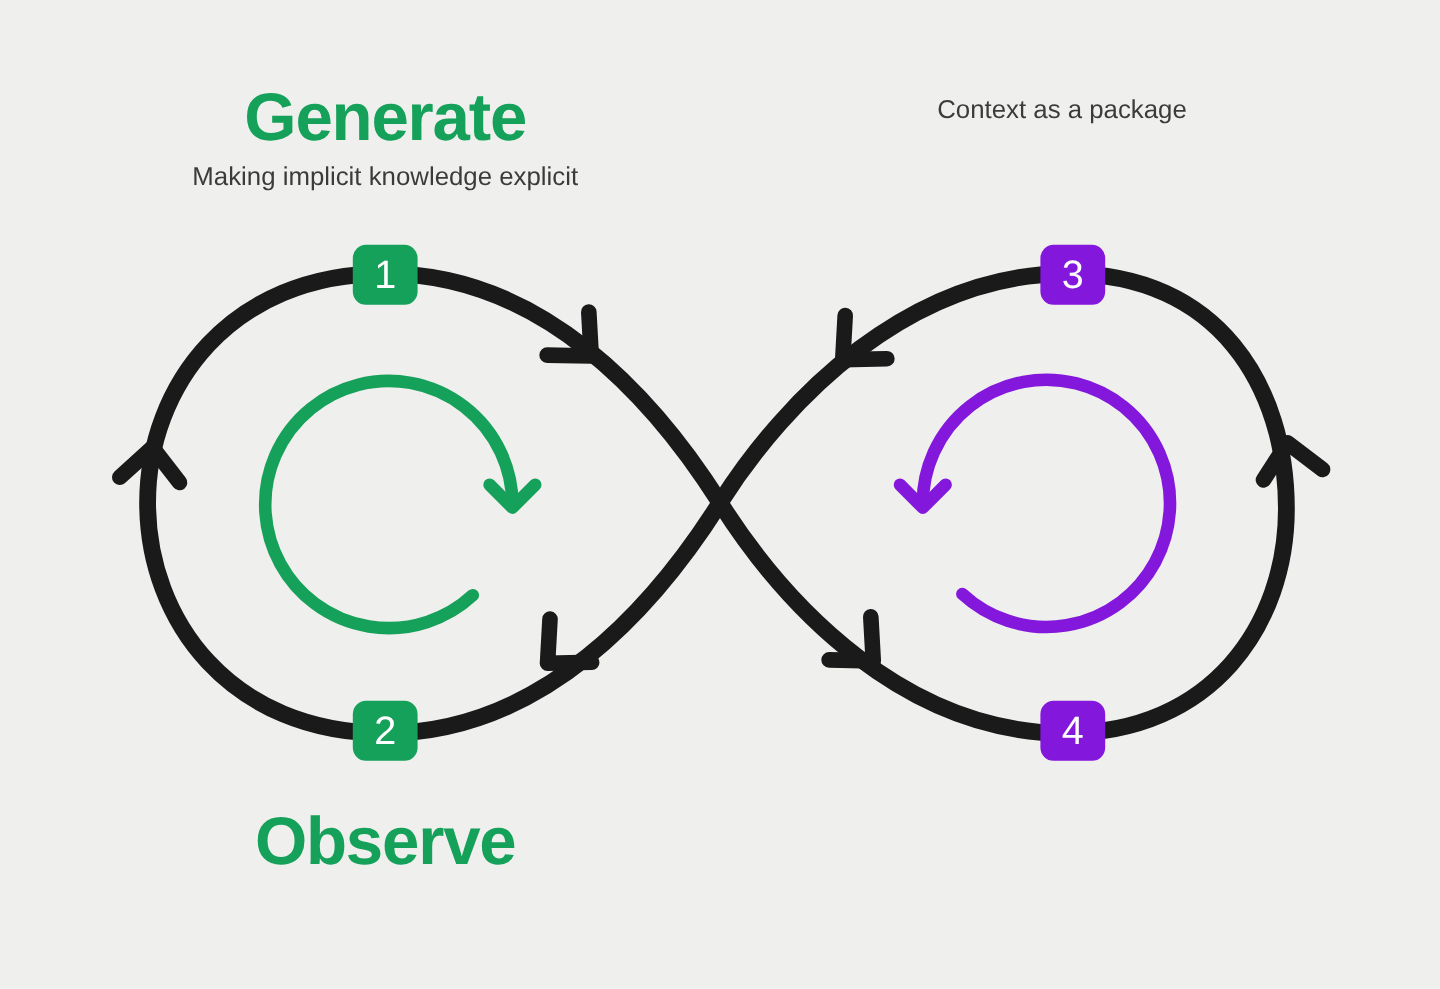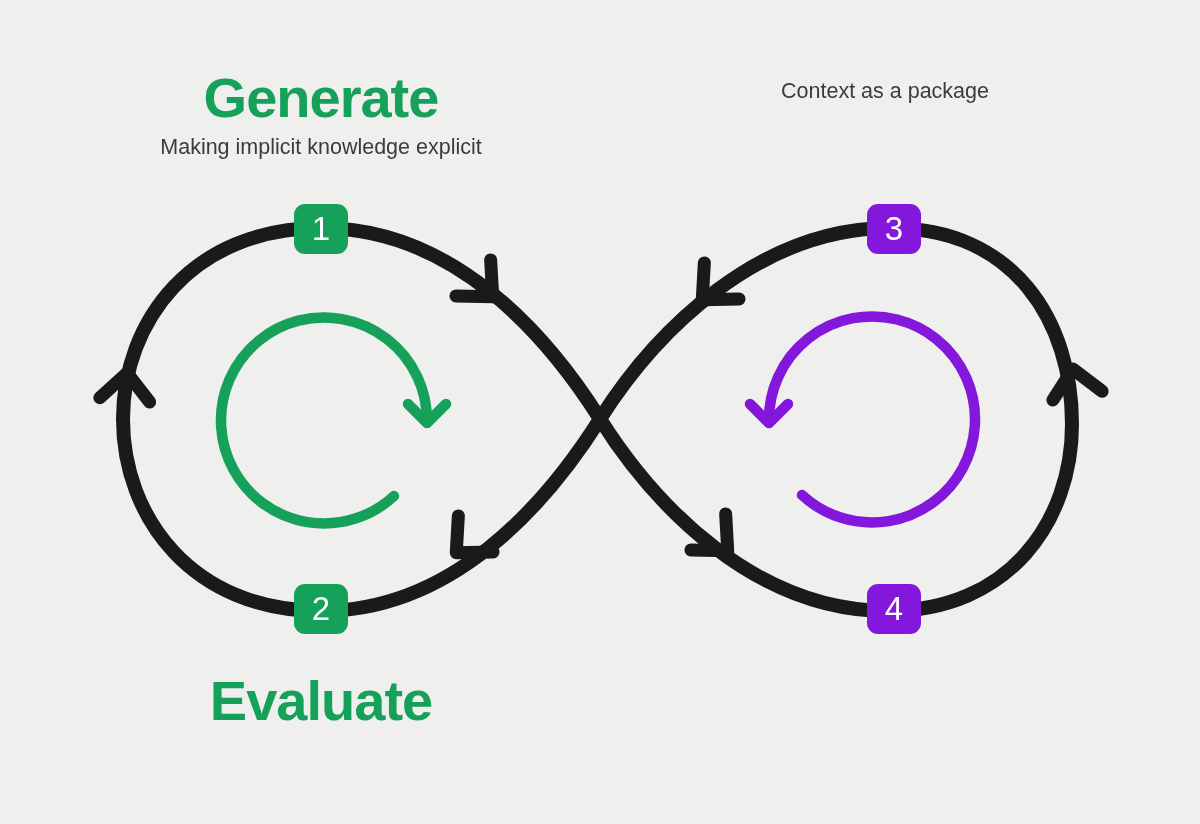--- a/index.html
+++ b/index.html
@@ -85,19 +85,19 @@
   <div class="label" style="left: 321px; top: 70px; --c: #16A15A;">
     <div class="title">Generate</div>
     <div class="subtitle">Making implicit knowledge explicit</div>
   </div>
 
   <div class="label" style="left: 885px; top: 70px; --c: #8417DC;">
     <div class="subtitle">Context as a package</div>
   </div>
 
   <div class="label" style="left: 321px; top: 673px; --c: #16A15A;">
-    <div class="title">Evaluate</div>
+    <div class="title">Observe</div>
   </div>
 
   <div class="label" style="left: 885px; top: 673px; --c: #8417DC;">
   </div>
 
 </div>
 
 </body></html>

